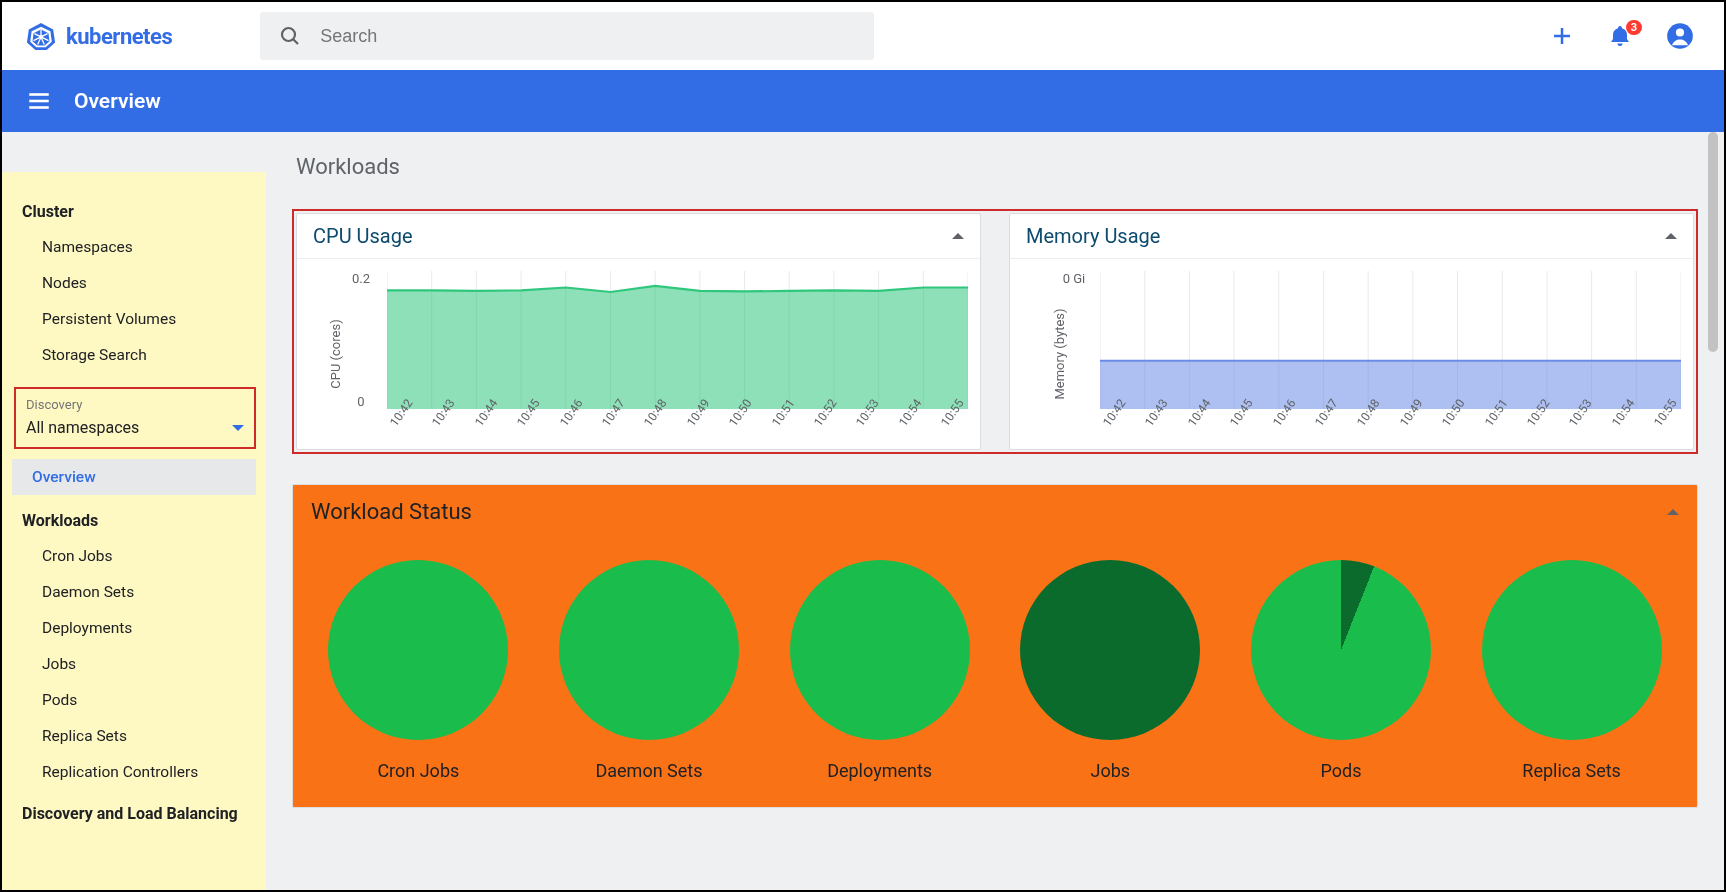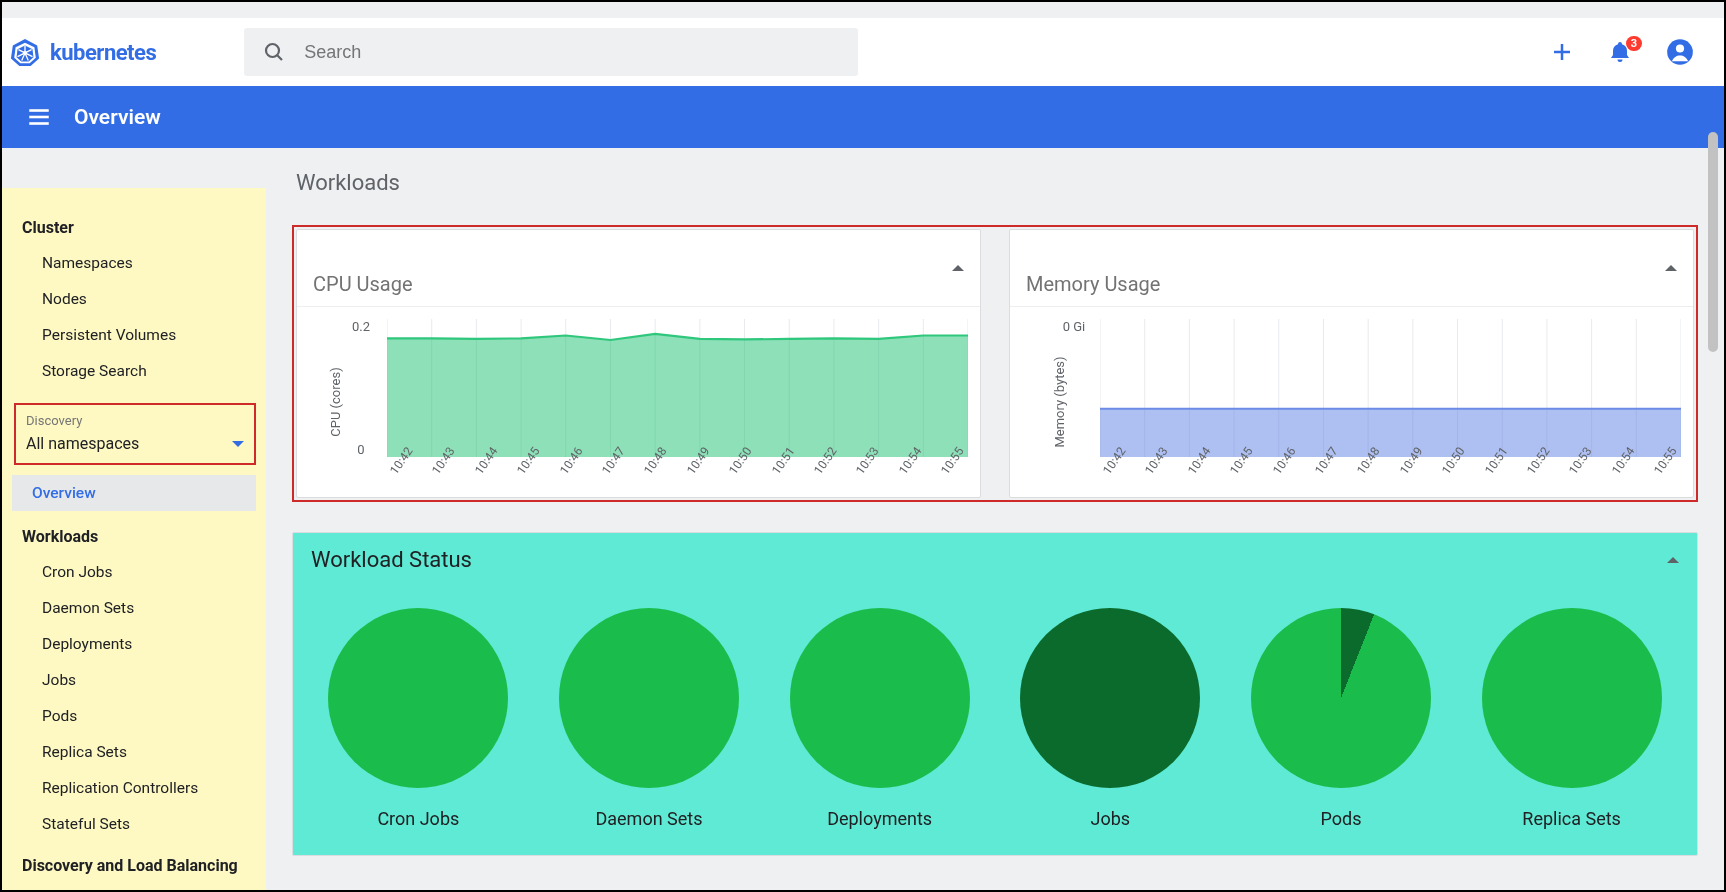--- a/index.html
+++ b/index.html
@@ -1,19 +1,19 @@
 <!DOCTYPE html>
 <html><head>
 <meta charset="utf-8">
 <style>
 * { box-sizing: border-box; margin: 0; padding: 0; }
 body { font-family: Roboto, "Helvetica Neue", Arial, sans-serif; background: #eef0f2; color: #202124; width: 1726px; height: 892px; overflow: hidden; border: 2px solid #000; position: relative; }
 
 
-.top-header { height: 68px; background: #fff; display: flex; align-items: center; padding: 0 8px; position: relative; margin-top: 16px; }
+.top-header { height: 68px; background: #fff; display: flex; align-items: center; padding: 0 24px; position: relative; }
 .logo-wrap { display: flex; align-items: center; gap: 10px; }
 .logo-text { font-size: 22px; font-weight: 700; color: #326de6; letter-spacing: -0.5px; }
 .search-wrap { margin-left: 88px; display:flex; align-items:center; background:#eef0f2; border-radius:3px; width:614px; height:48px; padding:0 18px; color:#555; }
 .search-wrap input { border:none; background:transparent; font-size:18px; color:#555; flex:1; outline:none; margin-left:18px; }
 .top-right { position:absolute; right:30px; top:0; height:68px; display:flex; align-items:center; gap:34px; }
 .icon-btn { cursor:pointer; display:flex; align-items:center; justify-content:center; }
 .badge { position:absolute; top:-4px; right:-10px; background:#ff3b30; color:#fff; font-size:11px; border-radius:8px; padding:1px 5px; font-weight:700; }
 
 
 .blue-bar { height:62px; background:#326de6; color:#fff; display:flex; align-items:center; padding:0 24px; gap:22px; }
@@ -31,32 +31,32 @@
 .ns-selector { margin:14px 10px 10px 12px; border:2px solid #cf2a2a; padding:8px 10px 10px 10px; }
 .ns-label { font-size:13px; color:#757575; margin-bottom:6px; }
 .ns-row { display:flex; justify-content:space-between; align-items:center; cursor:pointer; }
 .ns-value { font-size:16px; color:#202124; }
 
 
 .page-title { font-size:22px; color:#5f6368; margin:4px 0 30px 4px; }
 .charts-row { display:flex; gap:28px; border:2px solid #cf2a2a; padding:2px; }
 .card { background:#fff; border:1px solid #dadce0; border-radius:2px; flex:1; display:flex; flex-direction:column; }
 .card-header { display:flex; justify-content:space-between; align-items:center; padding:10px 16px; border-bottom:1px solid #eceef0; }
-.card-title { font-size:20px; color:#737373;margin-top:32px; }
+.card-title { font-size:20px; color:#0c4a6e; }
 .card-body { padding:10px 16px 6px 16px; position:relative; height:190px; }
 
 .axis-label { position:absolute; left:4px; top:50%; transform: translateY(-50%) rotate(-90deg); transform-origin:center; font-size:13px; color:#5f6368; white-space:nowrap; }
 .y-ticks { position:absolute; left:44px; top:12px; bottom:40px; width:40px; display:flex; flex-direction:column; justify-content:space-between; align-items:center; font-size:13px; color:#5f6368; }
 .plot { position:absolute; left:90px; right:12px; top:12px; bottom:40px; }
 .plot .grid line { stroke:#e8eaed; stroke-width:1; }
 .x-ticks { position:absolute; left:90px; right:12px; bottom:0; height:36px; display:flex; justify-content:space-between; }
 .x-tick { font-size:12px; color:#5f6368; transform: rotate(-55deg); transform-origin: top left; white-space:nowrap; margin-top:8px; }
 
 
-.status-card { margin-top:30px; background:#5eead4; border:1px solid #dadce0; border-radius:2px; }
+.status-card { margin-top:30px; background:#f97316; border:1px solid #dadce0; border-radius:2px; }
 .status-header { display:flex; justify-content:space-between; align-items:center; padding:14px 18px; }
 .status-title { font-size:22px; color:#202124; }
 .pies { display:flex; justify-content:space-around; padding:22px 10px 26px 10px; }
 .pie-col { display:flex; flex-direction:column; align-items:center; gap:20px; }
 .pie { width:180px; height:180px; border-radius:50%; }
 .pie-label { font-size:18px; color:#202124; }
 
 .scrollbar-fake { position:absolute; right:6px; top:130px; width:10px; height:220px; background:#c2c2c2; border-radius:5px; }
 
 .arrow-up { width:0; height:0; border-left:6px solid transparent; border-right:6px solid transparent; border-bottom:6px solid #5f6368; }
@@ -143,21 +143,20 @@
         </div>
         <div class="side-item active" style="padding-left:20px;margin:6px 10px 6px 10px">Overview</div>
         <div class="side-group-title">Workloads</div>
         <div class="side-item">Cron Jobs</div>
         <div class="side-item">Daemon Sets</div>
         <div class="side-item">Deployments</div>
         <div class="side-item">Jobs</div>
         <div class="side-item">Pods</div>
         <div class="side-item">Replica Sets</div>
         <div class="side-item">Replication Controllers</div>
-        <div class="side-item">Stateful Sets</div>
         <div class="side-group-title" style="padding-top:14px">Discovery and Load Balancing</div>
       </div>
   </div>
 
   <div class="content">
     <div class="page-title">Workloads</div>
 
     <div class="charts-row">
 
       <div class="card">

